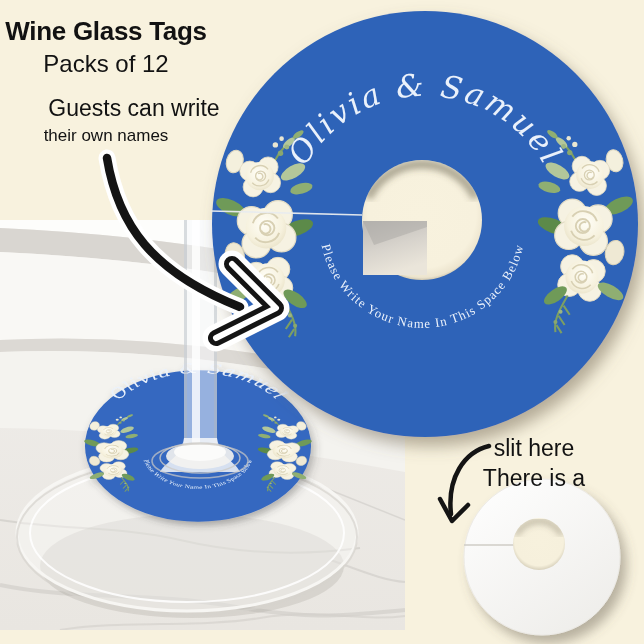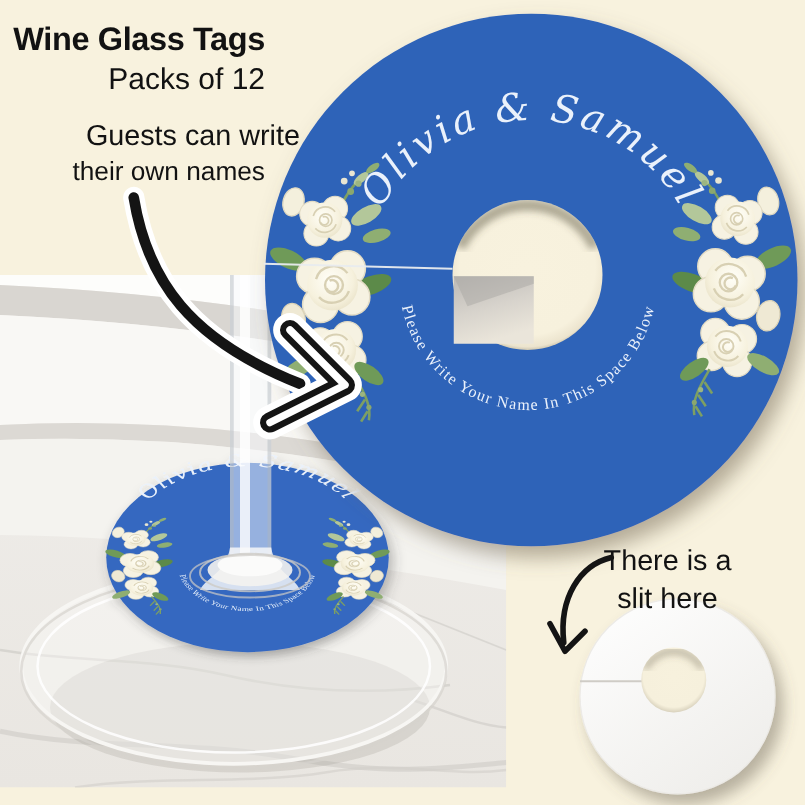--- a/index.html
+++ b/index.html
@@ -2,25 +2,25 @@
 <html><head>
 <meta charset="utf-8">
 <style>
   html,body{margin:0;padding:0;}
   body{
     width:644px;height:644px;position:relative;overflow:hidden;
     background:var(--background,#f8f2de);
     font-family:"Liberation Sans",sans-serif;
   }
   .abs{position:absolute;}
-  .headline-line{color:var(--ink,#121212);text-align:right;width:212px;left:0;}
+  .headline-line{color:var(--ink,#121212);text-align:center;width:212px;left:0;}
   .t1{top:16px;font-size:26px;font-weight:bold;letter-spacing:-.3px;}
   .t2{top:50px;font-size:24px;}
   .t3{top:95px;font-size:23px;padding-left:28px;}
-  .t4{top:126px;font-size:21px;}
+  .t4{top:126px;font-size:17px;}
   .slit-label{left:455px;top:433px;width:158px;text-align:center;
     color:var(--ink,#121212);font-size:23px;line-height:30px;}
   svg text{user-select:none;}
   .script-text{font-family:"DejaVu Serif",serif;font-style:italic;fill:var(--tag_text,#eaf1fb);}
   .serif-text{font-family:"Liberation Serif",serif;fill:var(--tag_text,#eaf1fb);}
   .pet{fill:#f6f2e2;stroke:#e3dcc5;stroke-width:1;}
   .pln{stroke:#d8d0b3;stroke-width:1.6;fill:none;}
   .leafA{fill:#6f9a58;}.leafB{fill:#8fae72;}.leafC{fill:#b3c79a;}.leafD{fill:#5c8a49;}
   .sprig{stroke:#7d9f63;stroke-width:2;fill:none;}
   .vein{fill:none;stroke:#d2cfca;}
@@ -218,15 +218,15 @@
     <polyline points="440,499 452,521 468,505"></polyline>
   </g>
 </svg>
 
 <div class="abs headline-line t1">Wine Glass Tags</div>
 <div class="abs headline-line t2">Packs of 12</div>
 <div class="abs headline-line t3">Guests can write</div>
 <div class="abs headline-line t4">their own names</div>
 
 <div class="abs slit-label">
+  <div>slit here</div>
   <div>There is a</div>
-  <div>slit here</div>
 </div>
 
 </body></html>

